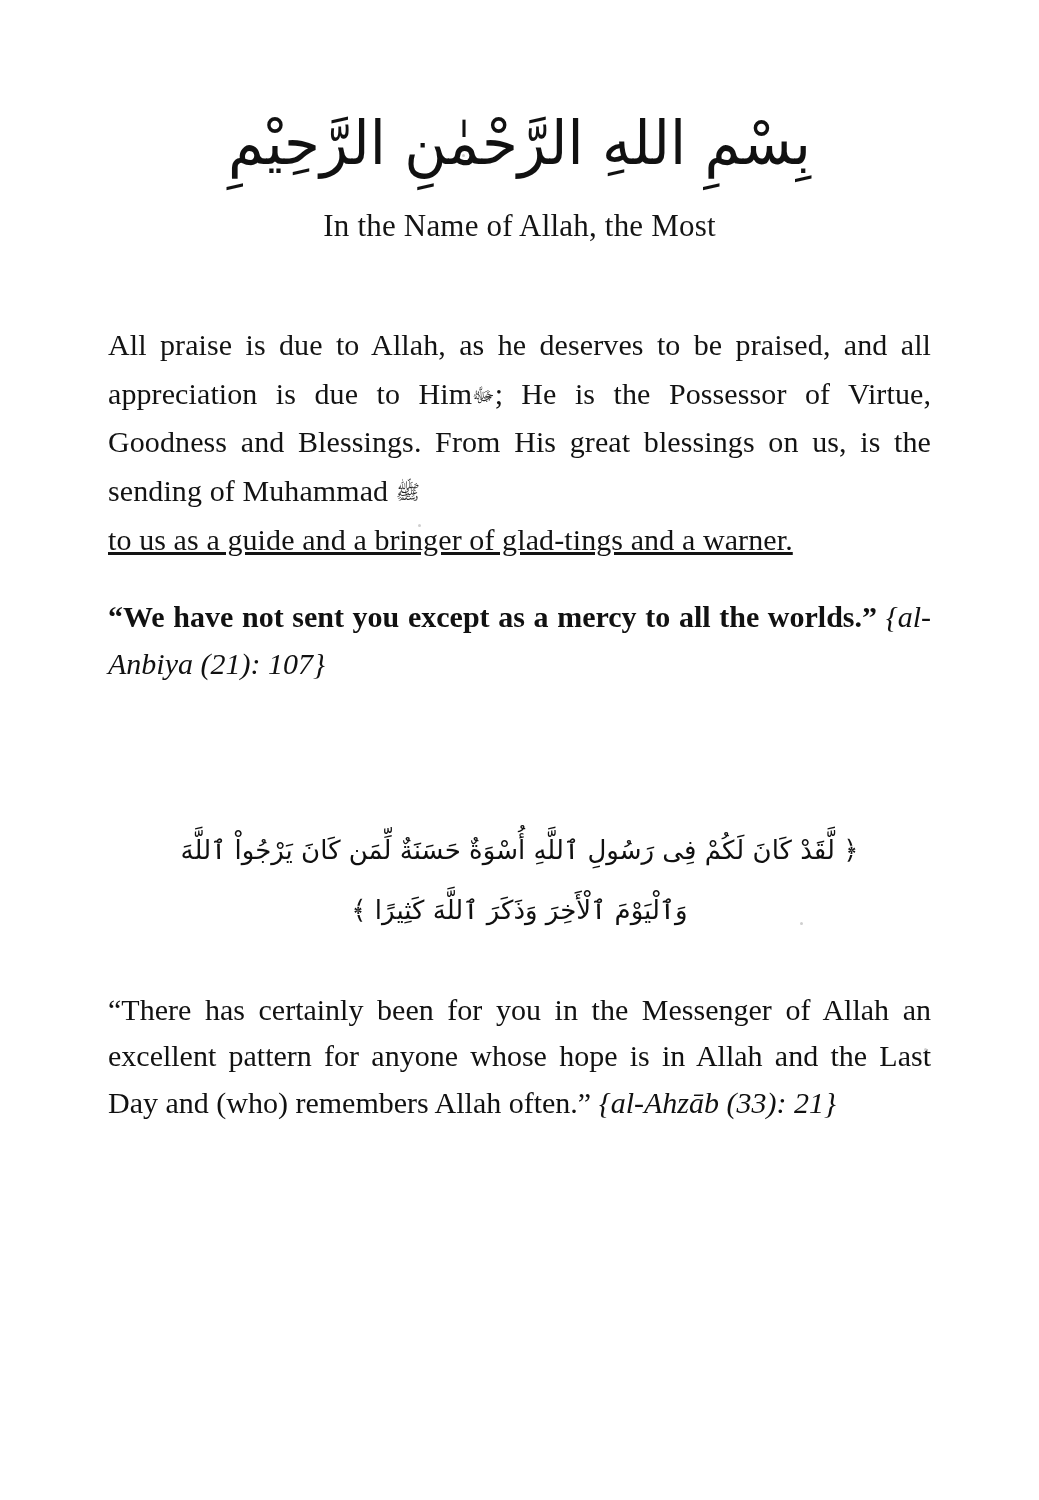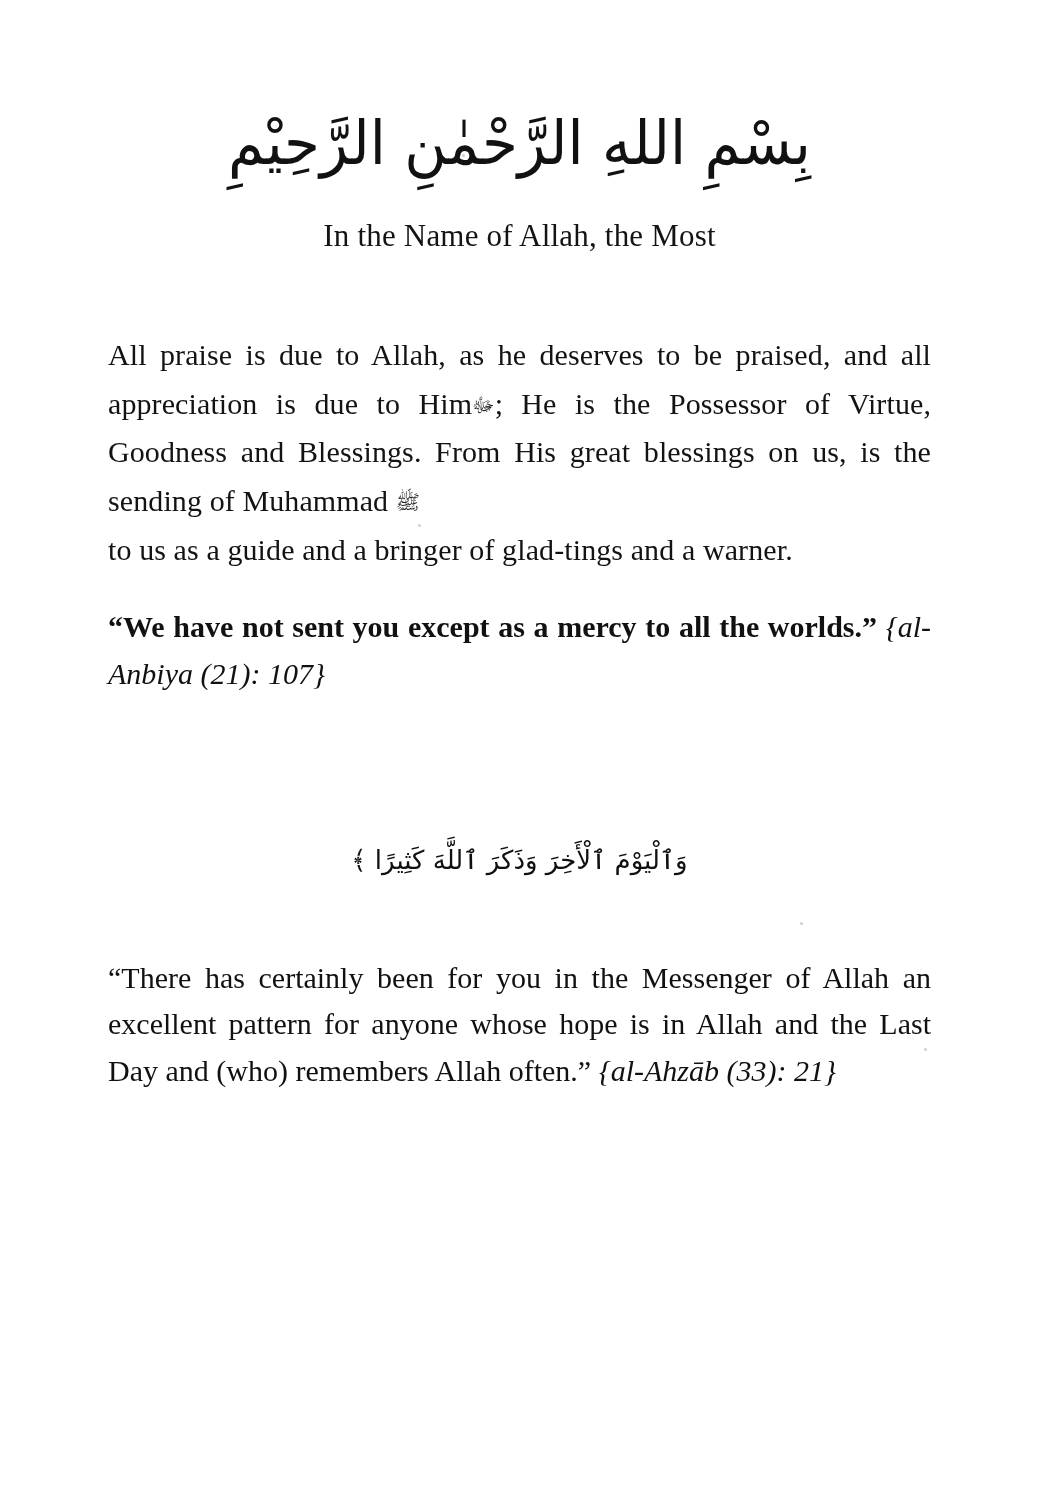--- a/index.html
+++ b/index.html
@@ -34,39 +34,40 @@
     direction: rtl;
     letter-spacing: -2px;
     font-weight: 400;
     transform: scaleY(1.05);
   }
 
   .basmala-translation {
     text-align: center;
     font-size: 31px;
     line-height: 1.5;
-    margin-top: 36px;
+    margin-top: 26px;
     color: #141414;
     letter-spacing: 0.2px;
   }
   .basmala-translation div {
     white-space: nowrap;
   }
 
   .body-para {
     margin-top: 72px;
     font-size: 30px;
     line-height: 1.62;
     text-align: justify;
     text-justify: inter-word;
     color: #131313;
     letter-spacing: 0.1px;
   }
   .body-para .last-line {
     display: block;
+    text-decoration: underline;
   }
 
   .honorific {
     font-family: "DejaVu Sans", sans-serif;
     font-size: 20px;
     vertical-align: 2px;
     letter-spacing: -1px;
     color: #222;
   }
 
@@ -95,21 +96,21 @@
     text-justify: inter-word;
     color: #111;
     font-weight: 600;
   }
   .ayah-translation .ref {
     font-weight: 400;
     font-style: italic;
   }
   .ayah-translation.second {
     font-weight: 400;
-    margin-top: 64px;
+    margin-top: 46px;
   }
 
   .spacer-gap { height: 34px; }
 
   .speck {
     position: absolute;
     background: #cfcfcf;
     border-radius: 50%;
   }
 </style>
@@ -130,18 +131,19 @@
   </div>
 
   <p class="body-para"><span>All praise is due to Allah, as he deserves to be praised, and all appreciation is due to Him</span><span class="honorific">ﷻ</span><span>; He is the Possessor of Virtue, Goodness and Blessings. From His great blessings on us, is the sending of Muhammad</span> <span class="honorific">ﷺ</span> <span class="last-line">to us as a guide and a bringer of glad-tings and a warner.</span></p>
 
 
   <p class="ayah-translation"><span>“We have not sent you except as a mercy to all the worlds.”</span> <span class="ref">{al-Anbiya (21): 107}</span></p>
 
   <div class="spacer-gap"></div>
 
   <div class="ayah-arabic long">
+    <div>﴿ لَّقَدْ كَانَ لَكُمْ فِى رَسُولِ ٱللَّهِ أُسْوَةٌ حَسَنَةٌ لِّمَن كَانَ يَرْجُواْ ٱللَّهَ</div>
     <div style="text-align:right;">وَٱلْيَوْمَ ٱلْأَخِرَ وَذَكَرَ ٱللَّهَ كَثِيرًا ﴾</div>
   </div>
 
   <p class="ayah-translation second"><span>“There has certainly been for you in the Messenger of Allah an excellent pattern for anyone whose hope is in Allah and the Last Day and (who) remembers Allah often.”</span> <span class="ref">{al-Ahzāb (33): 21}</span></p>
 
 </div>
 
 </body></html>

